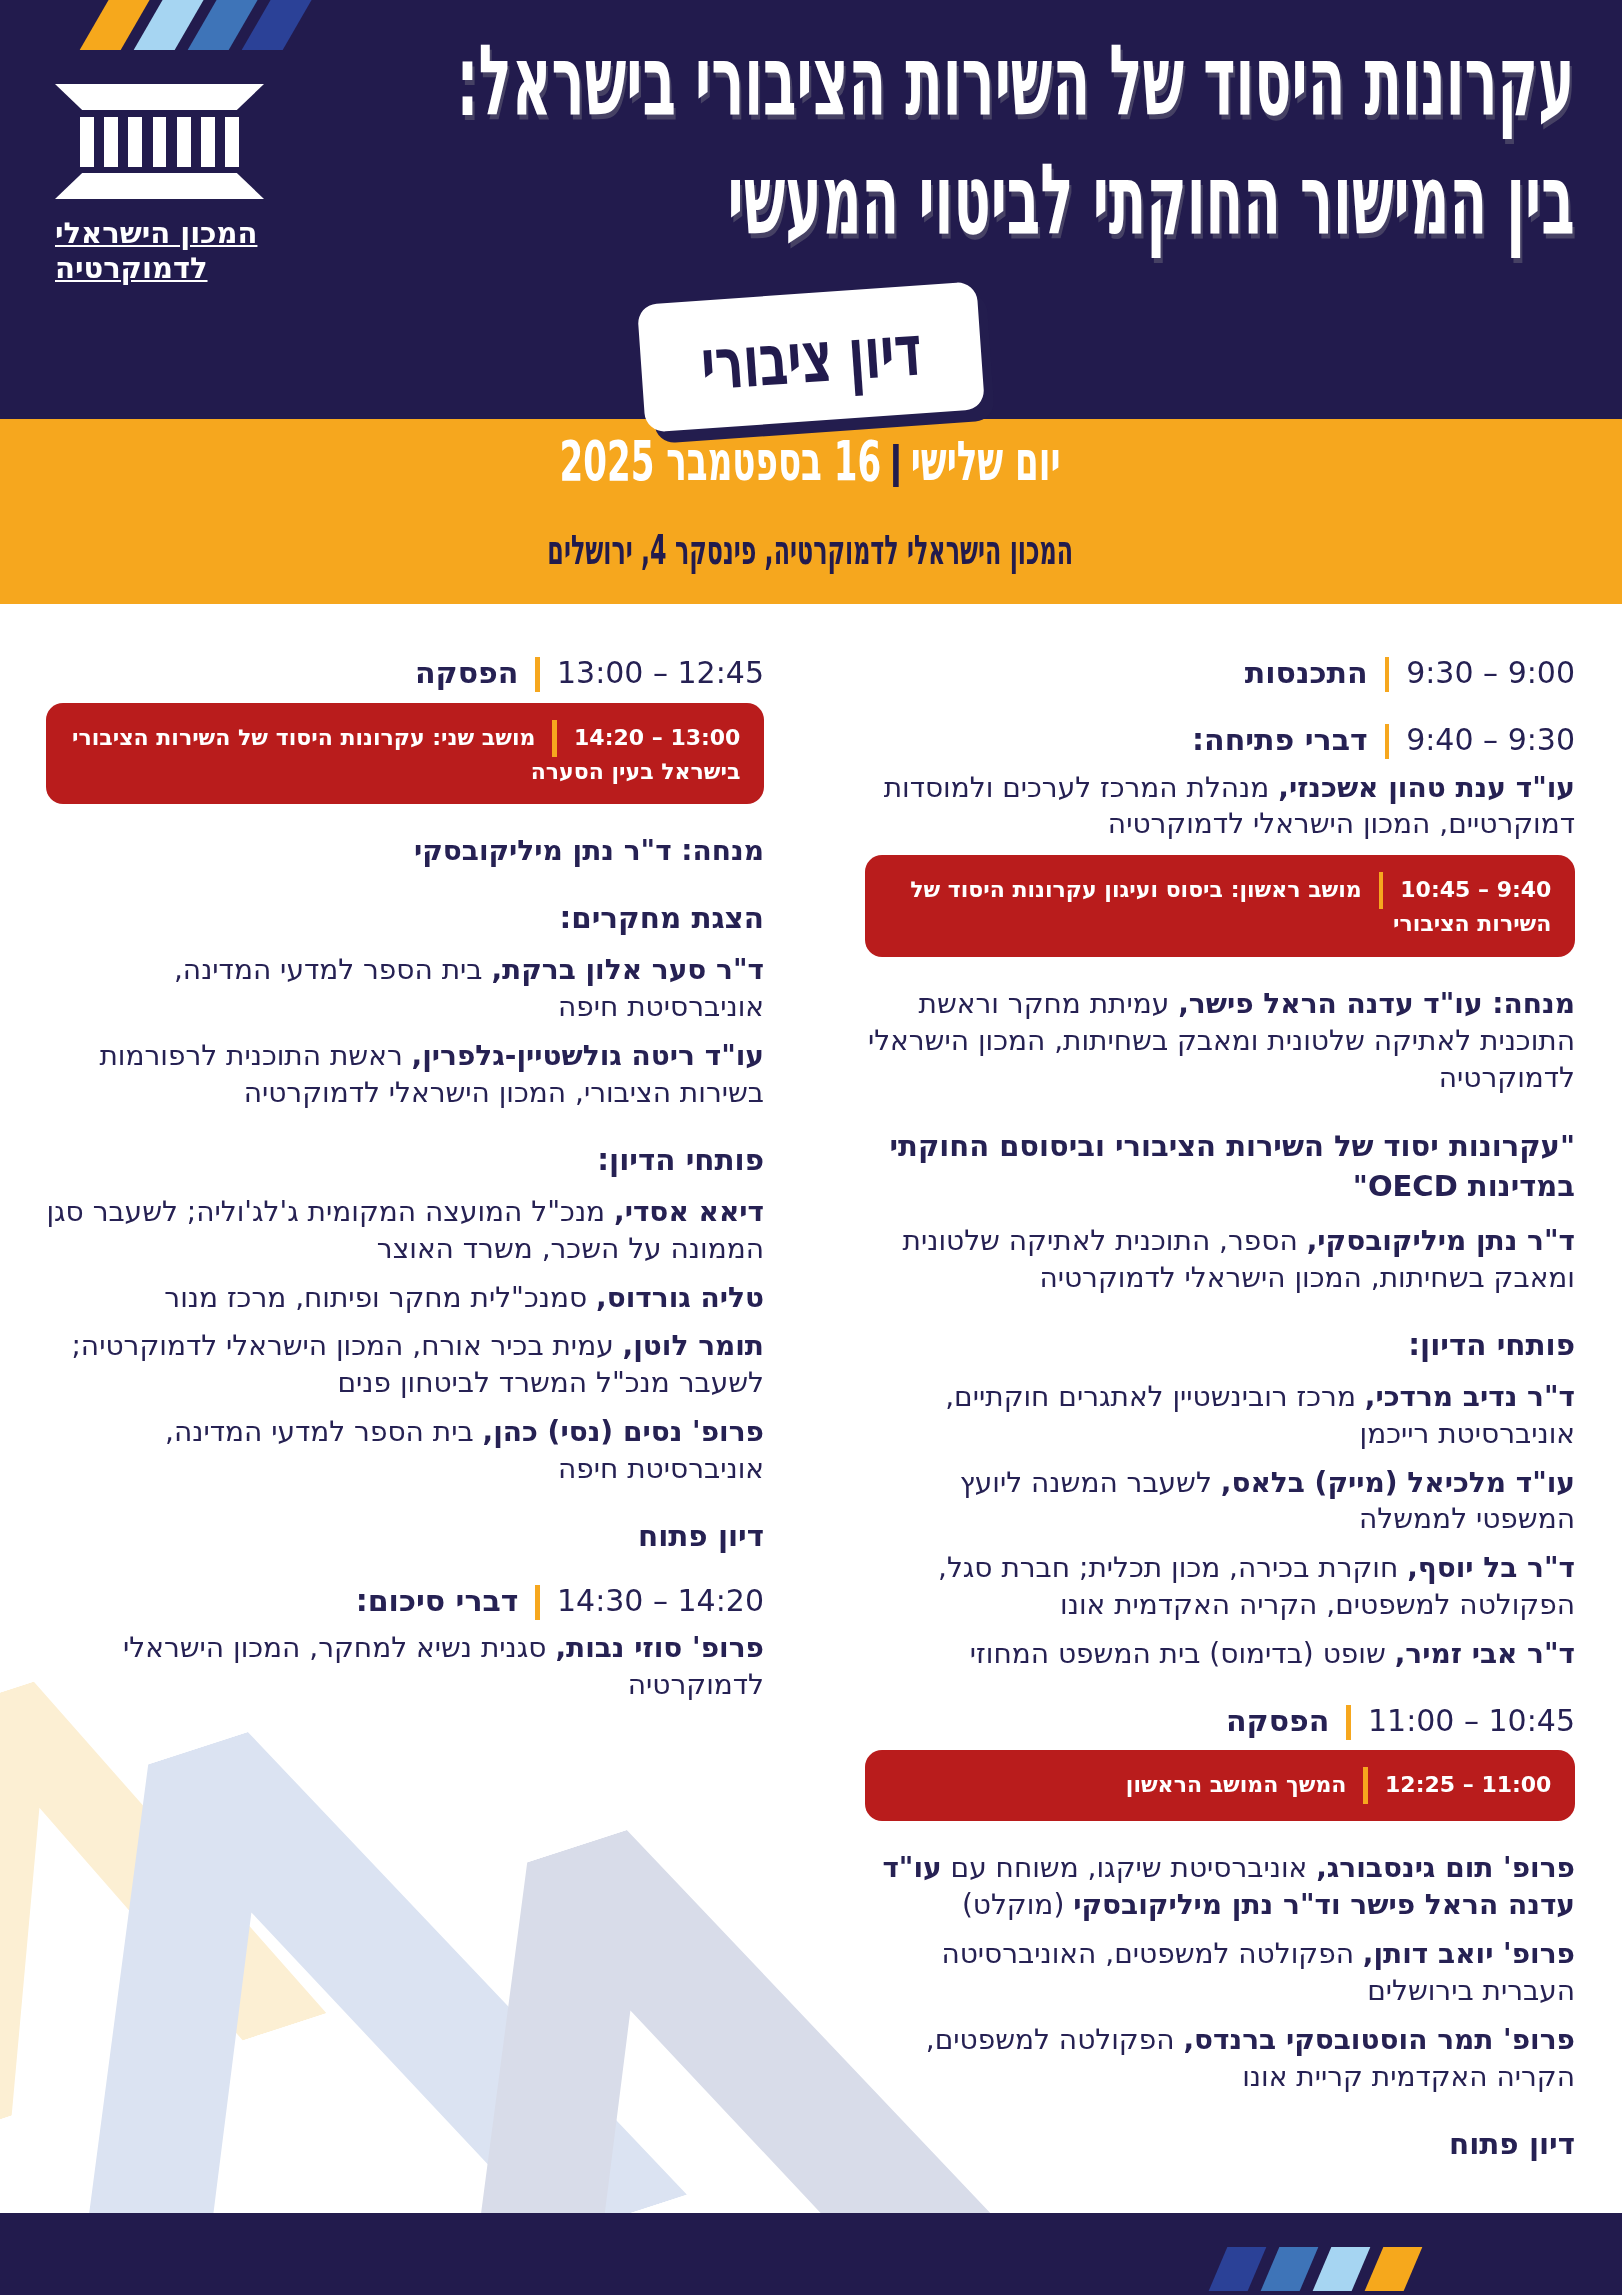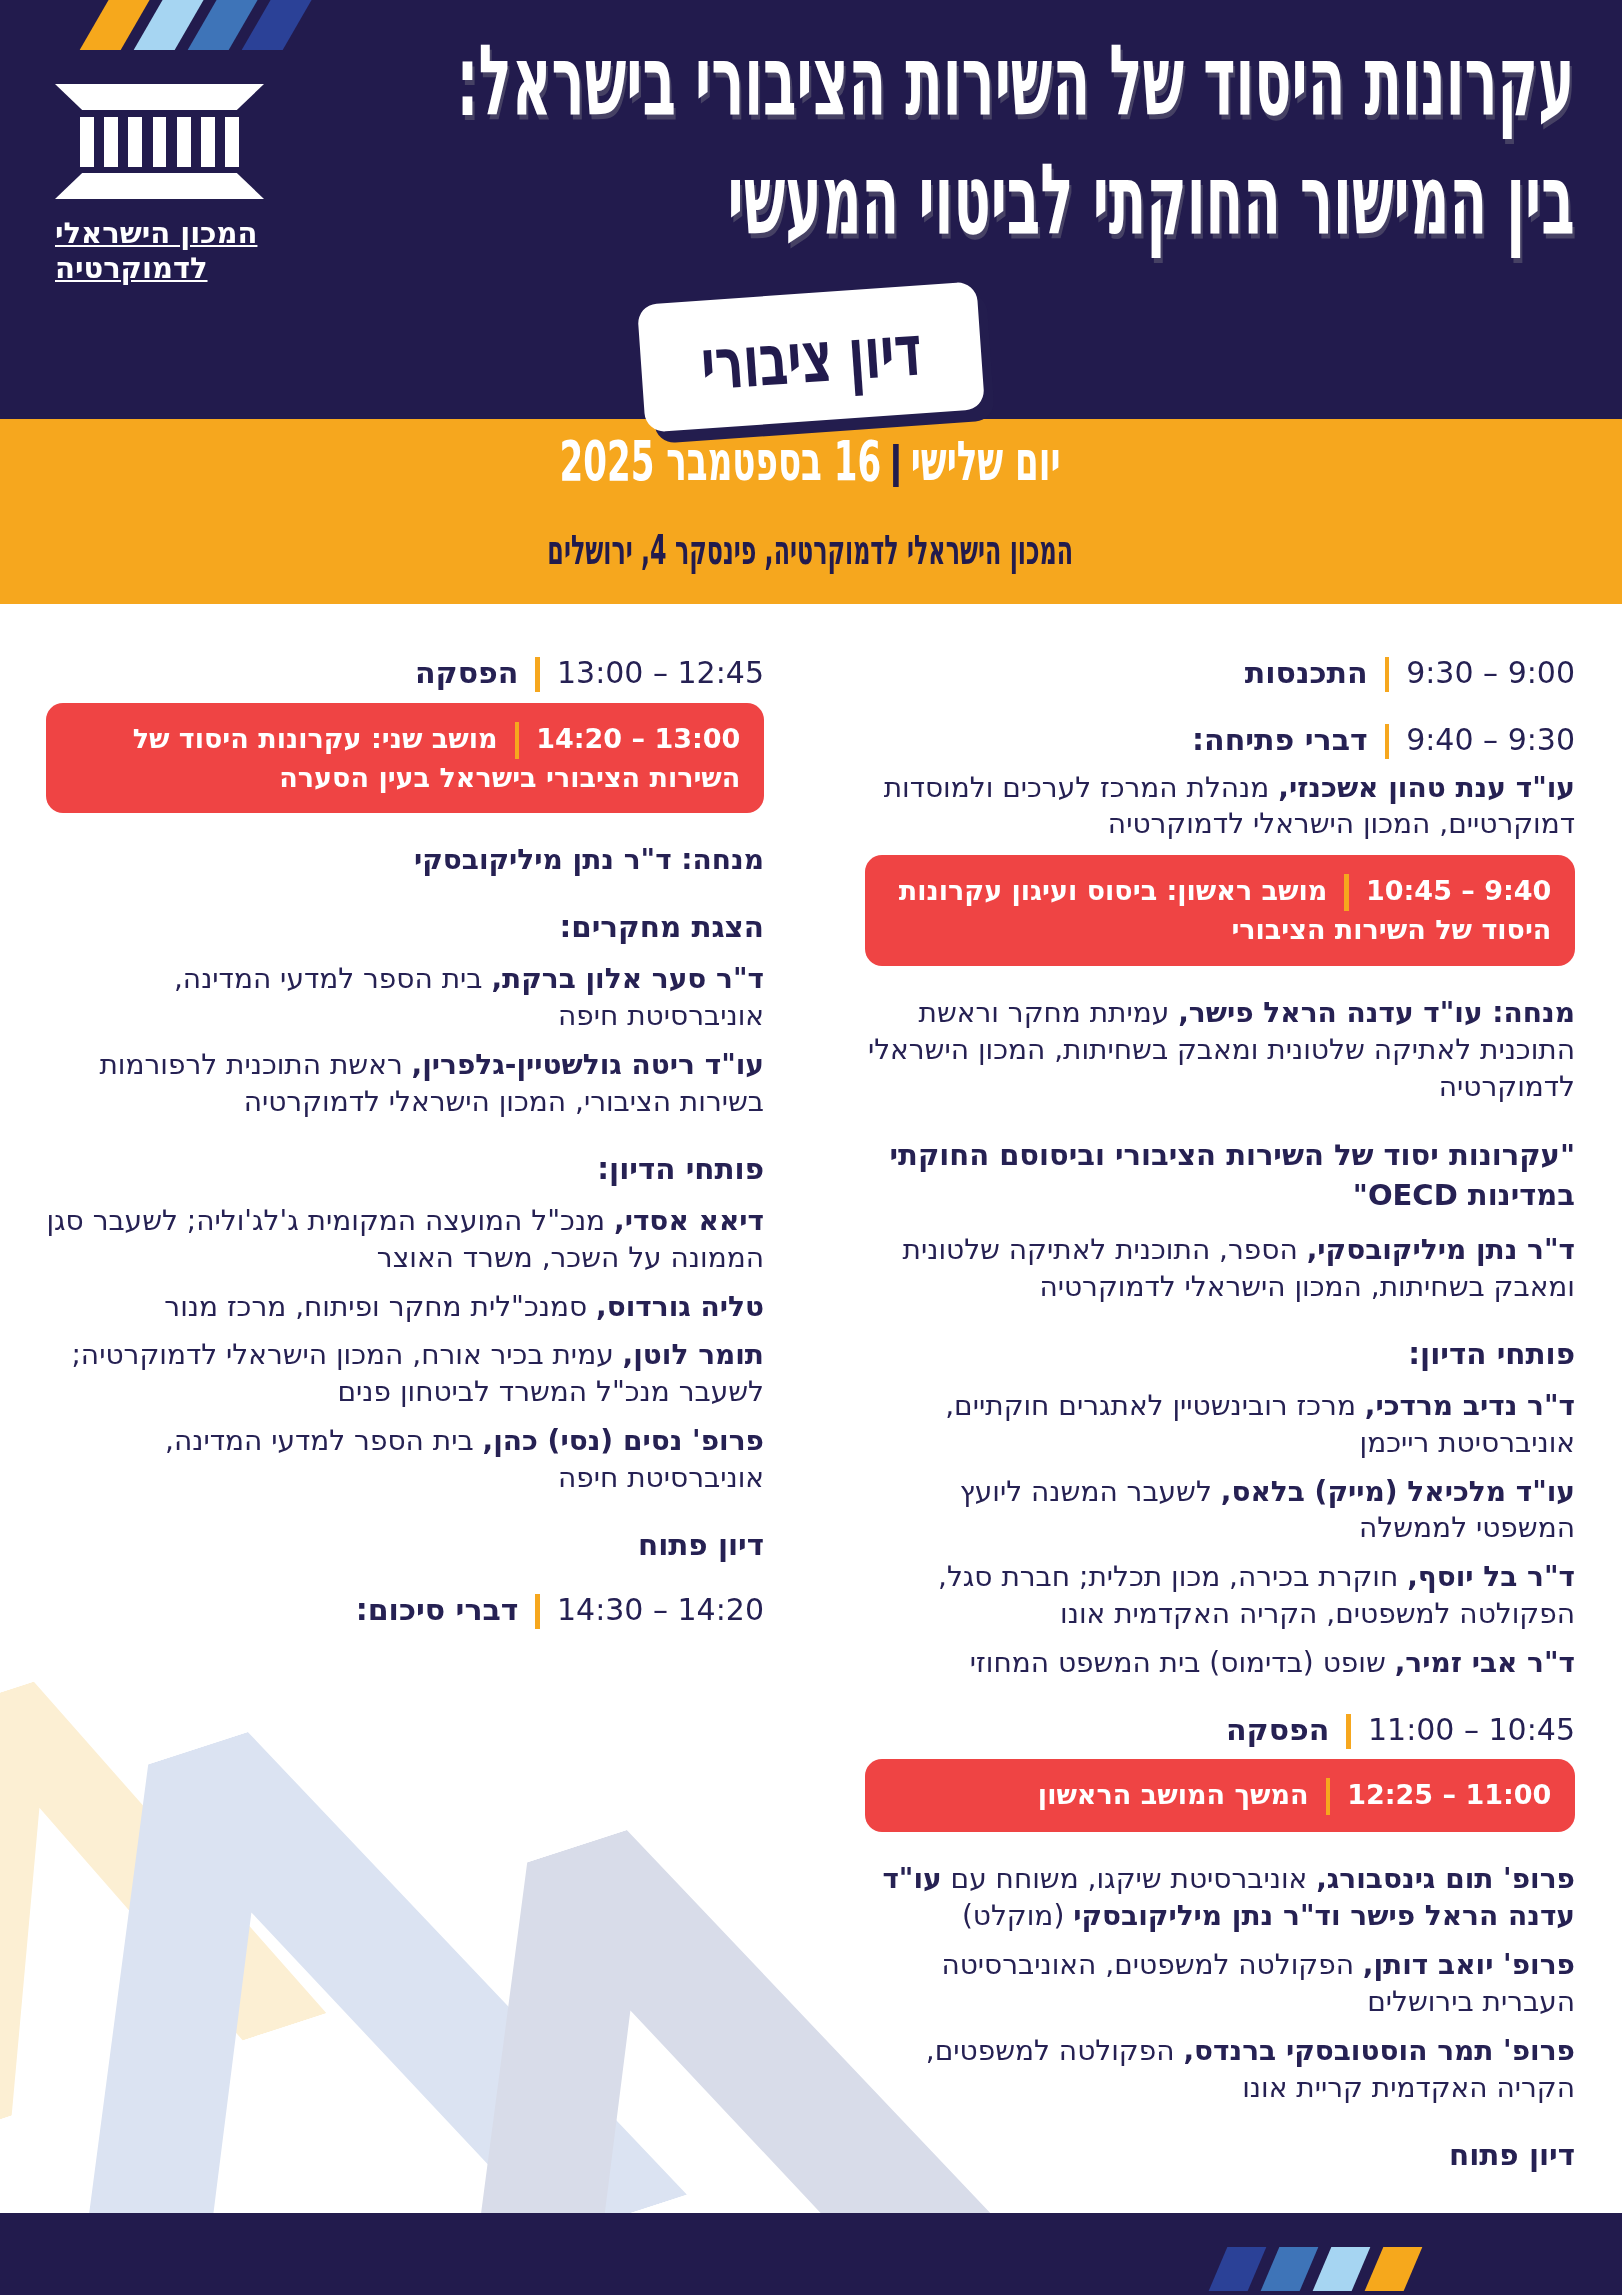--- a/index.html
+++ b/index.html
@@ -41,22 +41,22 @@
   .sched{position:absolute;top:603px;left:0;right:0;padding:51px 47px 0;display:flex;gap:101px;z-index:1;}
   .col{width:710px;text-align:right;}
   .colL{width:718px;}
 
   .trow{font-size:30px;margin:29px 0 10.5px;line-height:1.25;}
   .trow:first-child{margin-top:0;}
   .trow .t{font-weight:400;}
   .trow .l{font-weight:700;}
   .sep{display:inline-block;width:4.6px;height:35px;background:#F6A71E;margin:0 17px;vertical-align:middle;}
 
-  .sbar{background:#ef4444;color:#fff;border-radius:17px;padding:17px 23.6px;margin:6.5px 0 29px;
-        font-weight:700;font-size:27px;line-height:1.4;}
+  .sbar{background:#b91c1c;color:#fff;border-radius:17px;padding:17px 23.6px;margin:6.5px 0 29px;
+        font-weight:700;font-size:22px;line-height:1.4;}
   .sbar .sep{height:37px;}
 
   .spk{font-size:28px;line-height:1.32;margin:0 0 11.8px;}
   .spk b{font-weight:700;}
   .hd{font-weight:700;font-size:29.4px;margin:31px 0 17px;}
   .talk{font-weight:700;font-size:29px;line-height:1.38;margin:29px 0 17px;}
 
   
   .wm{position:absolute;z-index:0;clip-path:polygon(0% 100%,42% 0%,58% 0%,100% 100%,79% 100%,50% 30%,21% 100%);
       transform:rotate(-18deg);}
@@ -188,20 +188,21 @@
       <p class="spk"><b>טליה גורדוס,</b><span> סמנכ"לית מחקר ופיתוח, מרכז מנור</span></p>
 
       <p class="spk"><b>תומר לוטן,</b><span> עמית בכיר אורח, המכון הישראלי לדמוקרטיה; לשעבר מנכ"ל המשרד לביטחון פנים</span></p>
 
       <p class="spk"><b>פרופ' נסים (נסי) כהן,</b><span> בית הספר למדעי המדינה, אוניברסיטת חיפה</span></p>
 
       <p class="hd">דיון פתוח</p>
 
       <p class="trow"><span class="t">14:20 – 14:30</span><i class="sep"></i><span class="l">דברי סיכום:</span></p>
 
+      <p class="spk"><b>פרופ' סוזי נבות,</b><span> סגנית נשיא למחקר, המכון הישראלי לדמוקרטיה</span></p>
 
     </section>
   </main>
 
   <footer class="ftr">
     <div class="ftr-stripes">
       <i class="st4"></i>
       <i class="st3"></i>
       <i class="st2"></i>
       <i class="st1"></i>

